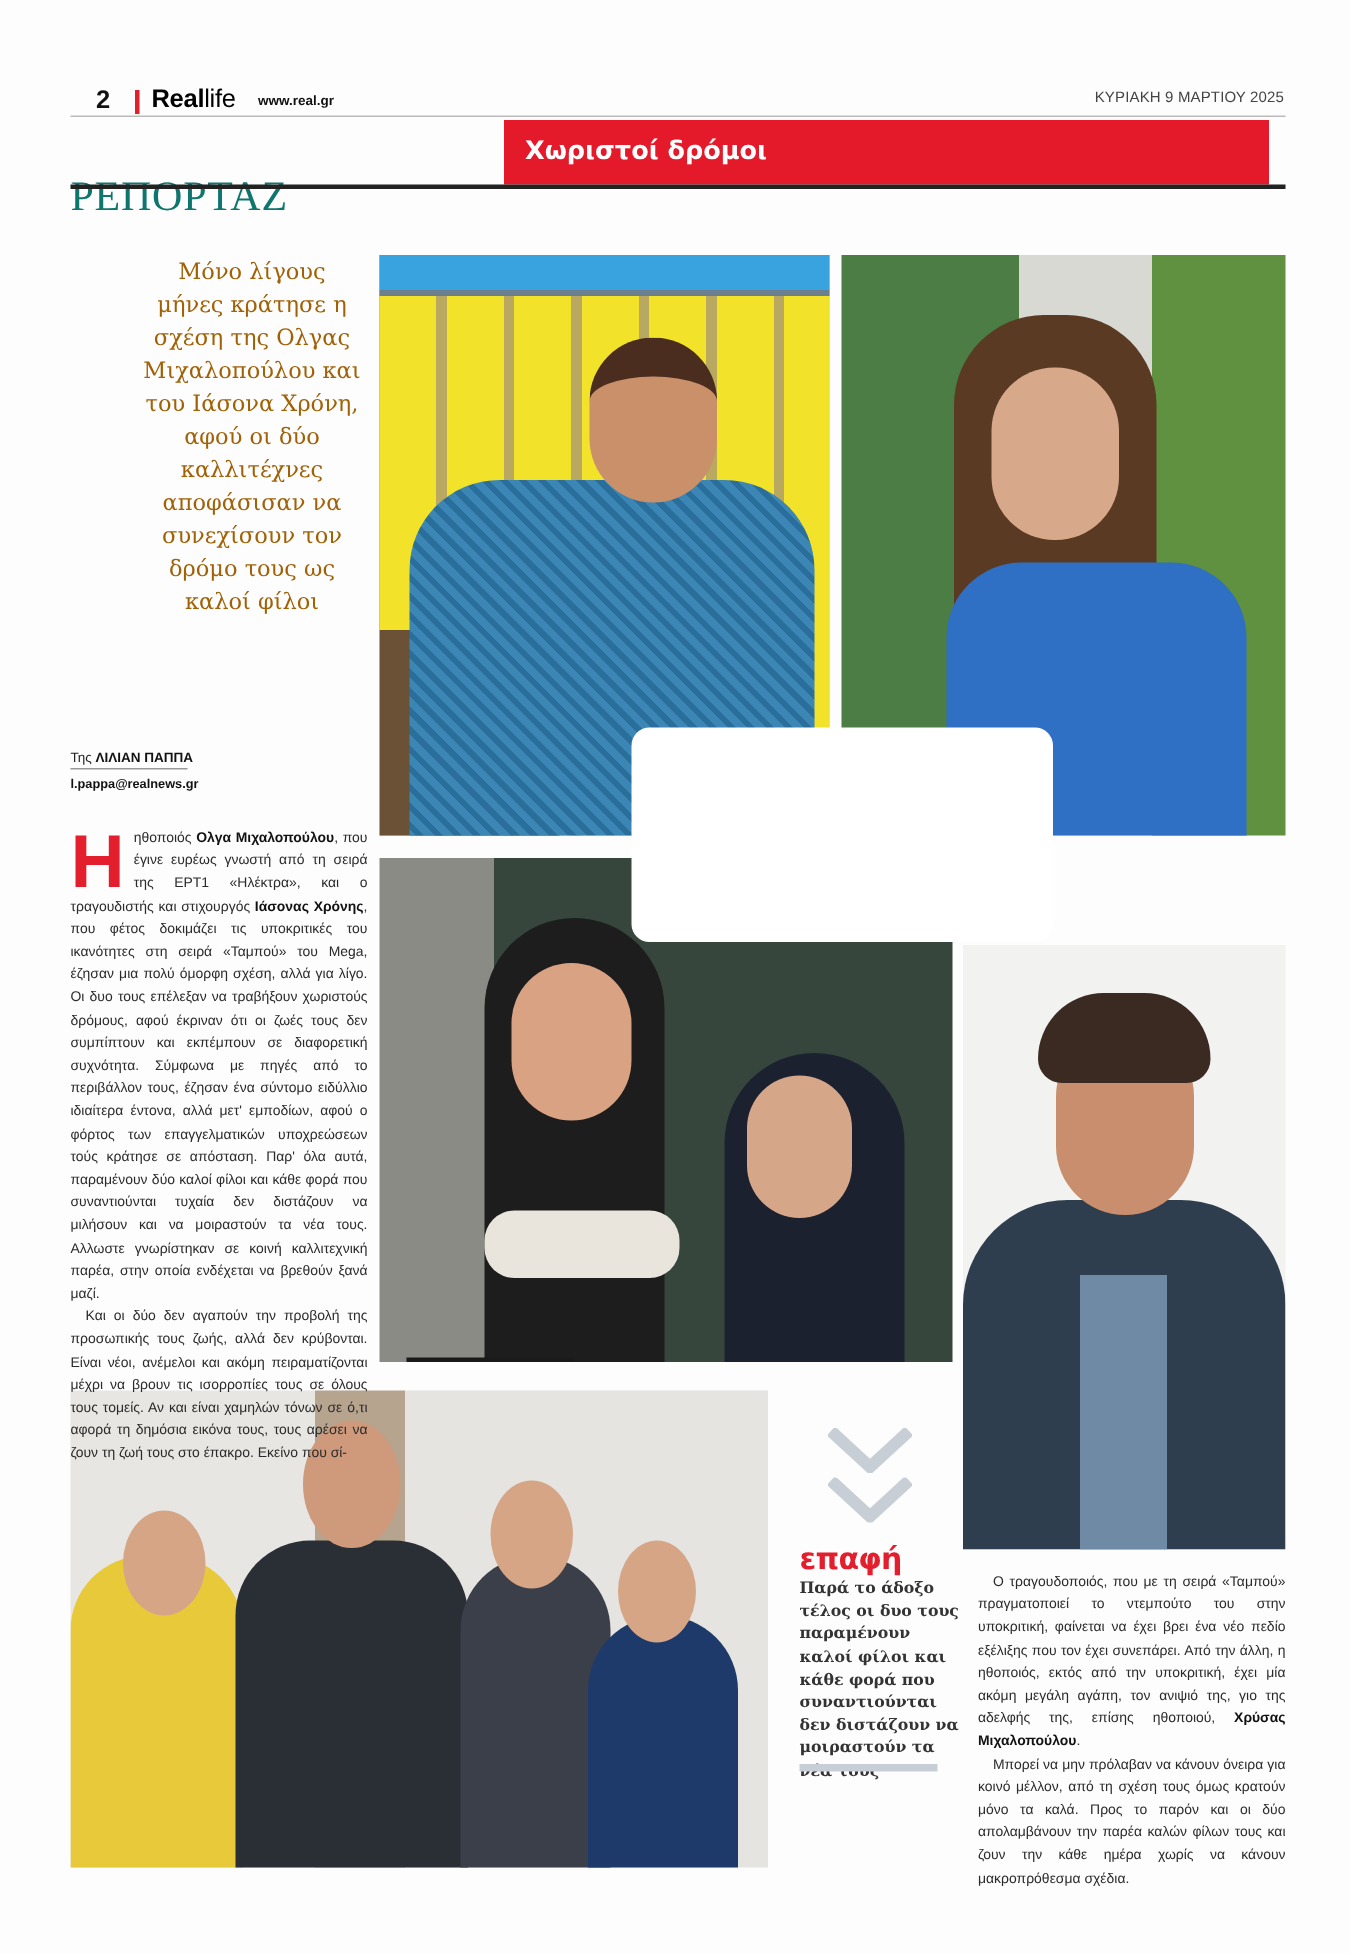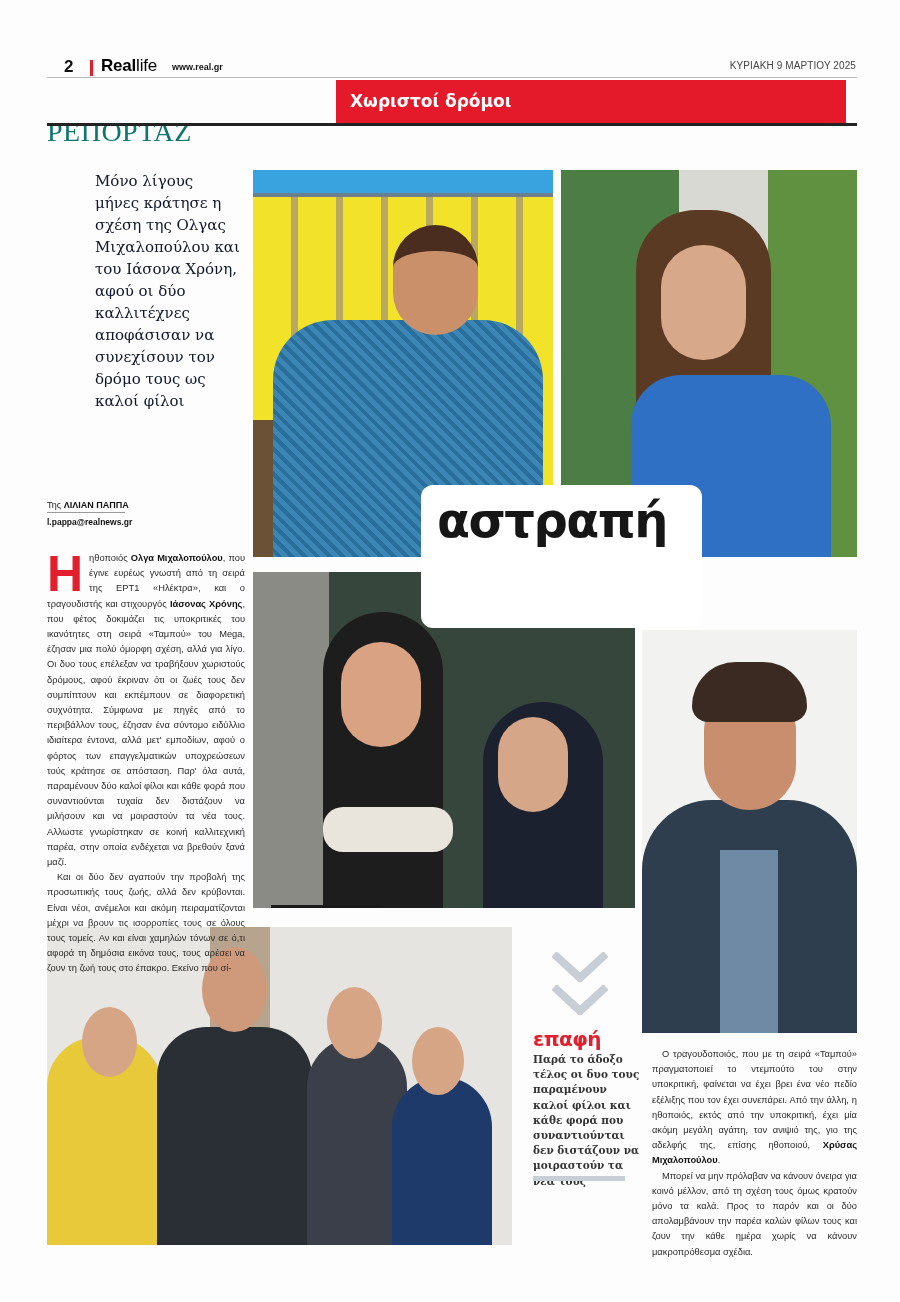--- a/index.html
+++ b/index.html
@@ -16,21 +16,21 @@
     .site { left: 172px; top: 62px; font: bold 9px "Liberation Sans", sans-serif; color: #111; }
     .date { right: 44px; top: 60px; font: 10px "Liberation Sans", sans-serif; color: #444; letter-spacing: 0.1px; }
     .top-rule { left: 47px; top: 77px; width: 810px; height: 1px; background: #bbb; }
 
     .section { left: 47px; top: 84px; font: 28px "Liberation Serif", serif; color: #0f766e; letter-spacing: 0.5px; margin-top: 32px; }
     .red-band { left: 336px; top: 80px; width: 510px; height: 43px; background: #e4192a; }
     .red-band span { position: absolute; left: 14px; top: 11px; font: bold 17px "DejaVu Sans", sans-serif; color: #fff; }
     .bottom-rule { left: 47px; top: 123px; width: 810px; height: 3px; background: #222; }
 
     
-    .intro { left: 95px; top: 170px; width: 146px; text-align: left; font: 15px/22px "DejaVu Serif", serif; color: #0f172a; }
+    .intro { left: 95px; top: 170px; width: 146px; text-align: center; font: 15px/22px "DejaVu Serif", serif; color: #a16207; }
 
     
     .byline { left: 47px; top: 500px; font: 9px "Liberation Sans", sans-serif; color: #222; }
     .byline b { font-weight: bold; color: #111; }
     .byline-rule { left: 47px; top: 512px; width: 78px; height: 1px; background: #999; }
     .email { left: 47px; top: 517px; font: bold 8.5px "Liberation Sans", sans-serif; color: #111; }
 
     
     .col { font: 9.3px/15.2px "Liberation Sans", sans-serif; color: #2a2a2a; text-align: justify; }
     .col b { color: #111; }
@@ -139,21 +139,20 @@
   <div class="person" style="left:110px;top:100px;width:155px;height:220px;background:#2a2f36;"></div>
   <div class="face" style="left:155px;top:20px;width:65px;height:85px;background:#cf9a7c;"></div>
   <div class="person" style="left:260px;top:110px;width:100px;height:210px;background:#3a3f4a;"></div>
   <div class="face" style="left:280px;top:60px;width:55px;height:72px;"></div>
   <div class="person" style="left:345px;top:150px;width:100px;height:170px;background:#1d3a6a;"></div>
   <div class="face" style="left:365px;top:100px;width:52px;height:68px;"></div>
 </div>
 
 <div class="abs headline-box"></div>
 <div class="abs headline">
-  <div>αστραπή</div>
 </div>
 
 <div class="abs byline"><span>Της</span> <b>ΛΙΛΙΑΝ ΠΑΠΠΑ</b></div>
 <div class="abs byline-rule"></div>
 <div class="abs email">l.pappa@realnews.gr</div>
 
 <div class="abs col col-left">
   <p class="first"><span class="dropcap">Η</span><span>ηθοποιός </span><b>Ολγα Μιχαλοπούλου</b><span>, που έγινε ευρέως γνωστή από τη σειρά της ΕΡΤ1 «Ηλέκτρα», και ο τραγουδιστής και στιχουργός </span><b>Ιάσονας Χρόνης</b><span>, που φέτος δοκιμάζει τις υποκριτικές του ικανότητες στη σειρά «Ταμπού» του Mega, έζησαν μια πολύ όμορφη σχέση, αλλά για λίγο. Οι δυο τους επέλεξαν να τραβήξουν χωριστούς δρόμους, αφού έκριναν ότι οι ζωές τους δεν συμπίπτουν και εκπέμπουν σε διαφορετική συχνότητα. Σύμφωνα με πηγές από το περιβάλλον τους, έζησαν ένα σύντομο ειδύλλιο ιδιαίτερα έντονα, αλλά μετ' εμποδίων, αφού ο φόρτος των επαγγελματικών υποχρεώσεων τούς κράτησε σε απόσταση. Παρ' όλα αυτά, παραμένουν δύο καλοί φίλοι και κάθε φορά που συναντιούνται τυχαία δεν διστάζουν να μιλήσουν και να μοιραστούν τα νέα τους. Αλλωστε γνωρίστηκαν σε κοινή καλλιτεχνική παρέα, στην οποία ενδέχεται να βρεθούν ξανά μαζί.</span></p>
   <p>Και οι δύο δεν αγαπούν την προβολή της προσωπικής τους ζωής, αλλά δεν κρύβονται. Είναι νέοι, ανέμελοι και ακόμη πειραματίζονται μέχρι να βρουν τις ισορροπίες τους σε όλους τους τομείς. Αν και είναι χαμηλών τόνων σε ό,τι αφορά τη δημόσια εικόνα τους, τους αρέσει να ζουν τη ζωή τους στο έπακρο. Εκείνο που σί-</p>
 </div>

